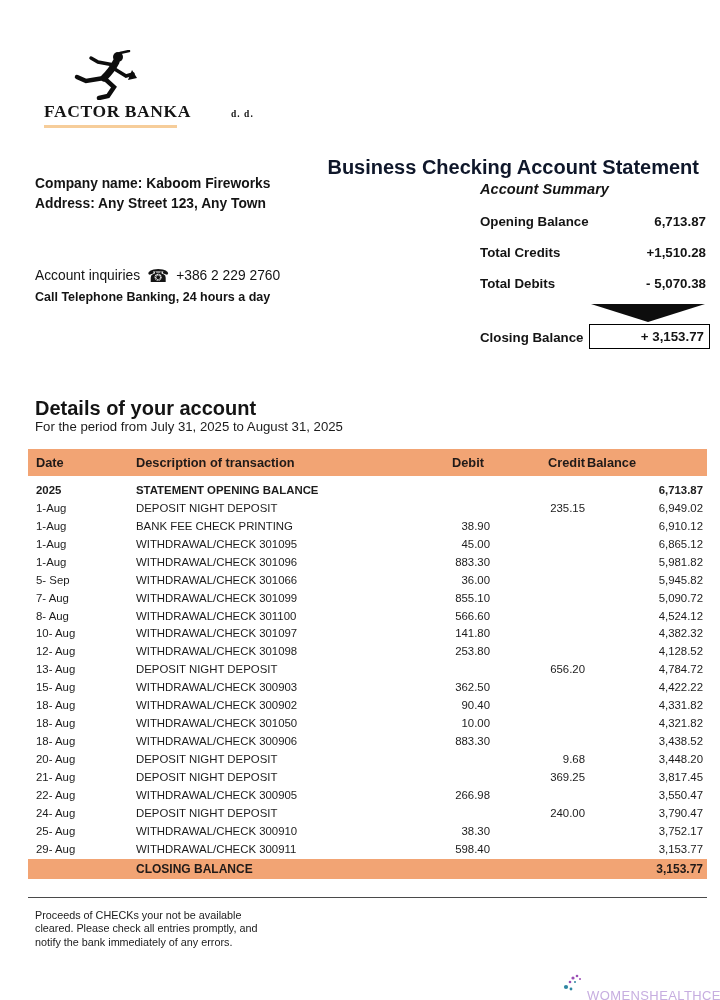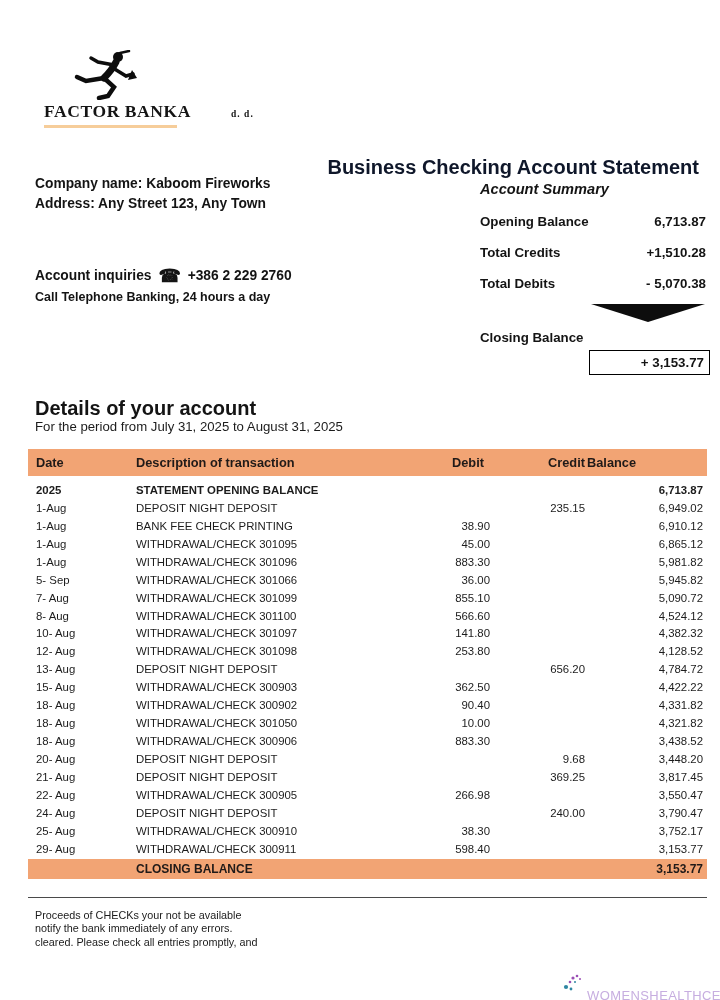--- a/index.html
+++ b/index.html
@@ -10,37 +10,37 @@
   .logo{position:absolute;left:44px;top:50px;width:160px;}
   .logo-figure{display:block;margin-left:22px;}
   .bank-name{font-family:"Liberation Serif",serif;font-size:17.5px;font-weight:600;
              letter-spacing:.6px;color:#141414;white-space:nowrap;margin-top:1px;}
   .bank-suffix{font-size:9.5px;letter-spacing:1px;font-weight:600;margin-left:36px;}
   .logo-underline{width:133px;height:3px;background:#f6cd9a;margin-top:3px;}
 
   
   .stmt-title{position:absolute;right:21px;top:156px;font-size:20px;font-weight:bold;color:#0f172a;}
   .company{position:absolute;left:35px;top:174px;font-size:13.8px;font-weight:bold;line-height:19.5px;color:#141414;}
-  .inquiries{position:absolute;left:35px;top:265px;font-size:13.8px;font-weight:bold;color:#141414;}
+  .inquiries{position:absolute;left:35px;top:265px;font-size:13.8px;font-weight:normal;color:#141414;}
   .phone-glyph{font-size:18px;vertical-align:-2px;padding:0 3px;}
   .telebanking{position:absolute;left:35px;top:290px;font-size:12.5px;font-weight:bold;color:#141414;}
 
   
   .summary{position:absolute;left:480px;top:181px;width:230px;height:172px;}
   .sum-title{position:absolute;left:0;top:0;font-size:14.6px;font-weight:bold;color:#141414;font-style:italic;}
   .sum-row{position:absolute;left:0;width:100%;height:16px;font-size:13.3px;font-weight:bold;color:#141414;}
   .sum-row .lbl{float:left;}
   .sum-row .val{float:right;padding-right:4px;}
   .sum-row.r0{top:33px}.sum-row.r1{top:64px}.sum-row.r2{top:95px}
   .sum-arrow{position:absolute;right:5px;top:123px;width:0;height:0;
              border-left:57px solid transparent;border-right:57px solid transparent;
              border-top:18px solid #0d0d0d;}
   .closing-lbl{position:absolute;left:0;top:144px;line-height:26px;font-size:13.3px;font-weight:bold;color:#141414;}
   .closing-box{position:absolute;right:0;top:143px;width:114px;height:23px;border:1.5px solid #000;
-               text-align:right;line-height:23px;font-size:13.3px;font-weight:bold;padding-right:5px;color:#141414;margin-top:26px;}
+               text-align:right;line-height:23px;font-size:13.3px;font-weight:bold;padding-right:5px;color:#141414;}
 
   
   .details-title{position:absolute;left:35px;top:397px;font-size:20px;font-weight:bold;color:#141414;}
   .details-period{position:absolute;left:35px;top:419px;font-size:13.2px;color:#1c1c1c;}
 
   
   .table{position:absolute;left:28px;top:449px;width:679px;}
   .grid{display:grid;grid-template-columns:108px 246px 110px 95px 1fr;align-items:center;}
   .thead{background:#f2a474;height:27px;font-weight:bold;font-size:12.8px;color:#201a18;}
   .h-date{padding-left:8px}
@@ -295,22 +295,22 @@
       <span></span>
       <span></span>
       <span class="c-balance">3,153.77</span>
     </div>
   </div>
 
   <div class="table-endline"></div>
 
   <div class="footnote">
     <div>Proceeds of CHECKs your not be available</div>
+    <div>cleared. Please check all entries promptly, and</div>
     <div>notify the bank immediately of any errors.</div>
-    <div>cleared. Please check all entries promptly, and</div>
   </div>
 
   <div class="watermark">
     <svg width="22" height="20" viewBox="0 0 22 20">
       <circle cx="3" cy="14" r="2.1" fill="#2f86a2"></circle>
       <circle cx="8" cy="16" r="1.4" fill="#2f86a2"></circle>
       <circle cx="7" cy="9" r="1.3" fill="#9a4fb5"></circle>
       <circle cx="10" cy="5" r="1.6" fill="#9a4fb5"></circle>
       <circle cx="14" cy="3" r="1.3" fill="#9a4fb5"></circle>
       <circle cx="12" cy="9" r="1.0" fill="#2f86a2"></circle>

